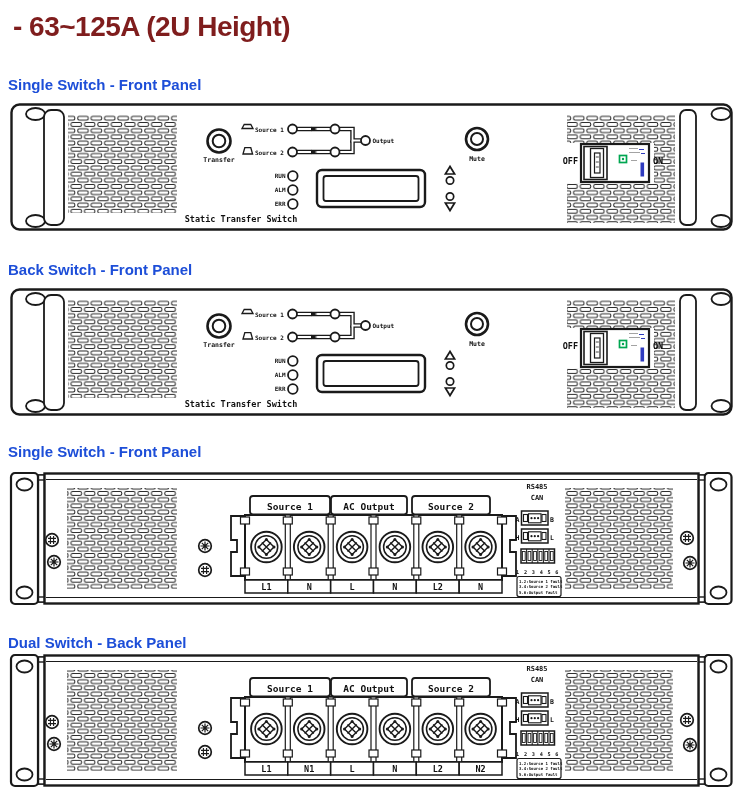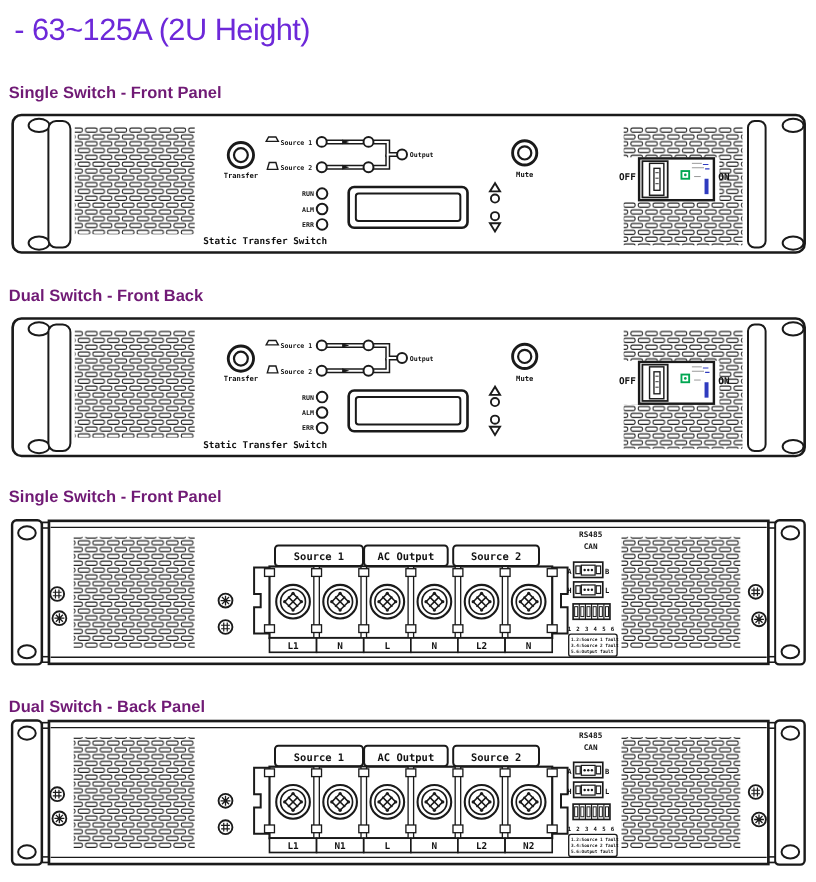--- a/index.html
+++ b/index.html
@@ -1,25 +1,25 @@
 <!DOCTYPE html>
 <html><head>
 <meta charset="utf-8">
 <style>
   html,body{margin:0;padding:0;}
   body{
     width:742px;height:802px;position:relative;background:#ffffff;
     font-family:"Liberation Sans", sans-serif;
   }
   .title{
-    position:absolute;left:13px;top:11px;font-size:28px;font-weight:400;
-    color:#6d28d9;letter-spacing:-0.5px;white-space:nowrap;
+    position:absolute;left:13px;top:11px;font-size:28px;font-weight:700;
+    color:#7f1d1d;letter-spacing:-0.5px;white-space:nowrap;
   }
   .sec{
-    position:absolute;left:8px;font-size:15px;font-weight:600;color:#701a75;
+    position:absolute;left:8px;font-size:15px;font-weight:600;color:#1d4ed8;
     white-space:nowrap;
   }
   #sec1{top:76px}#sec2{top:261px}#sec3{top:443px}#sec4{top:634px}
   .panel{position:absolute;left:10px;width:723px;}
   #p1{top:103px}#p2{top:288px}#p3{top:472px}#p4{top:654px}
   svg{display:block;overflow:visible}
   svg text{font-family:"DejaVu Sans Mono", monospace;font-weight:700;fill:#111;}
   .defs-holder{position:absolute;width:0;height:0;overflow:hidden}
 </style>
 </head>
@@ -51,21 +51,21 @@
       <circle cx="0" cy="-7.6" r="1.5" fill="#1a1a1a" stroke="none"></circle>
       <circle cx="7.6" cy="0" r="1.5" fill="#1a1a1a" stroke="none"></circle>
       <circle cx="0" cy="7.6" r="1.5" fill="#1a1a1a" stroke="none"></circle>
       <circle cx="-7.6" cy="0" r="1.5" fill="#1a1a1a" stroke="none"></circle>
     </g>
   </defs>
 </svg>
 
 <div class="title">- 63~125A (2U Height)</div>
 <div class="sec" id="sec1">Single Switch - Front Panel</div>
-<div class="sec" id="sec2">Dual Switch - Front Back</div>
+<div class="sec" id="sec2">Back Switch - Front Panel</div>
 <div class="sec" id="sec3">Single Switch - Front Panel</div>
 <div class="sec" id="sec4">Dual Switch - Back Panel</div>
 
 <div class="panel" id="p1">
   <svg width="723" height="128" viewBox="0 0 723 128">
     <rect x="1.5" y="1.5" width="720" height="125" rx="8" fill="#fff" stroke="#1a1a1a" stroke-width="2.4"></rect>
     <g fill="#fff" stroke="#1a1a1a" stroke-width="1.8">
       <ellipse cx="25.5" cy="11" rx="9.5" ry="6"></ellipse>
       <ellipse cx="25.5" cy="118" rx="9.5" ry="6"></ellipse>
       <ellipse cx="711" cy="11" rx="9.5" ry="6"></ellipse>

